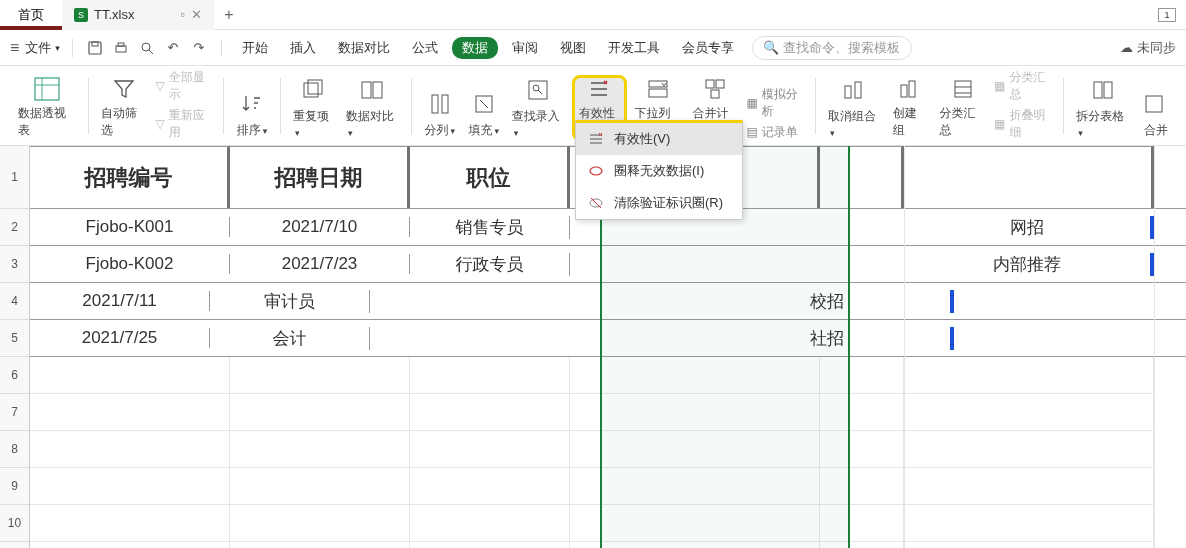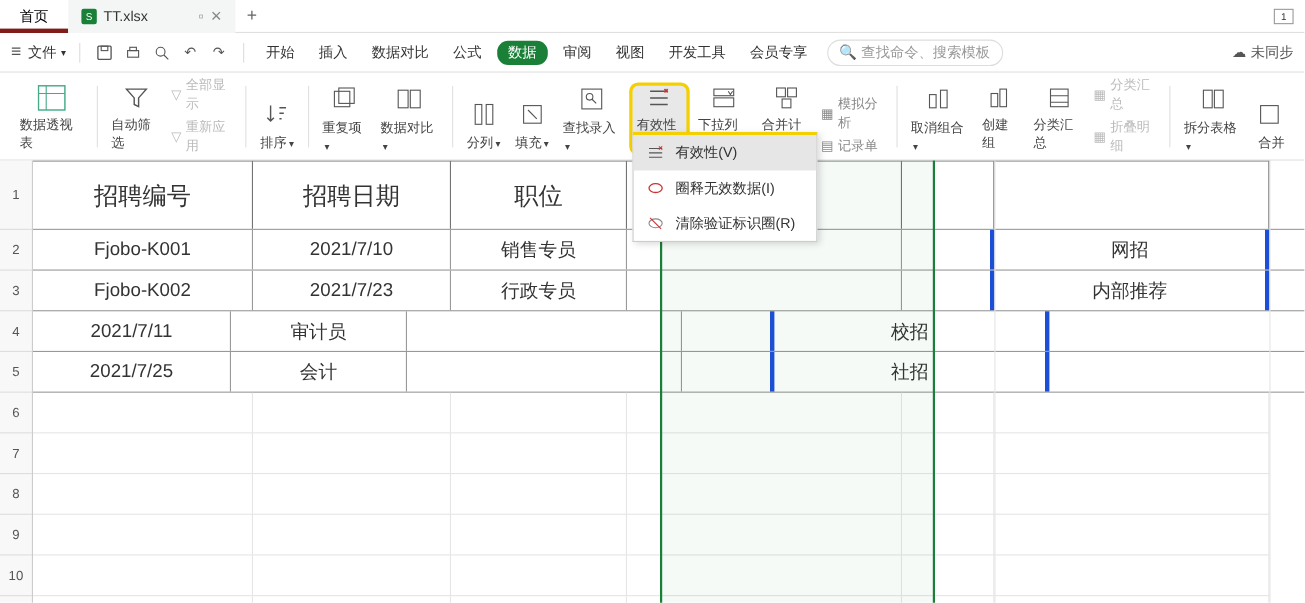--- a/index.html
+++ b/index.html
@@ -43,31 +43,31 @@
   .sheet { position: relative; display: flex; }
   .rowhdrs { width: 30px; background: #f8f8f8; border-right: 1px solid #ccc; }
   .rowhdr { height: 37px; border-bottom: 1px solid #ddd; display:flex; align-items:center; justify-content:center; font-size:12px; color:#555;}
   .rowhdr.head { height: 63px; }
   
   .grid { position: relative; flex: 1; }
   .colline { position:absolute; top:0; bottom:0; width:1px; background:#e5e5e5;}
   
   .trow { display: flex; height: 37px; border-bottom: 1px solid #999; }
   .trow.head { height: 63px; }
-  .trow.head .cell { font-weight: 400; font-size: 22px; border-right: 1px solid #737373; border-top:1px solid #999; }
+  .trow.head .cell { font-weight: 700; font-size: 22px; border-right: 3px solid #737373; border-top:1px solid #999; }
   .cell { display:flex; align-items:center; justify-content:center; font-size: 17px; }
   .cell.c1 { width: 200px; border-right:1px solid #999;}
   .cell.c2 { width: 180px; border-right:1px solid #999;}
   .cell.c3 { width: 160px; border-right:1px solid #999;}
   .cell.c4 { width: 250px; border-right:1px solid #1a7f37;}
   .cell.c5 { width: 84px;}
   .cell.c6 { width: 250px;}
   .trow.body .cell { border-right:1px solid #999;}
   .trow.body .cell.c5, .trow.body .cell.c6 { border-right:4px solid #1d4ed8; border-bottom:none;}
-  .trow.body { border-bottom:1px solid #999;}
+  .trow.body { border-bottom:1px solid #999;align-items:center;}
   
   .selcol { position:absolute; left: 570px; width: 250px; top:0; bottom:0; border-left:2px solid #1a7f37; border-right:2px solid #1a7f37; pointer-events:none; z-index:5; background: rgba(26,127,55,0.04);}
   
   .emptyrow { display:flex; height:37px;}
   .emptyrow .ec { border-right:1px solid #e5e5e5; border-bottom:1px solid #e5e5e5;}
   
   svg { display:block; }
 </style>
 </head>
 <body>

